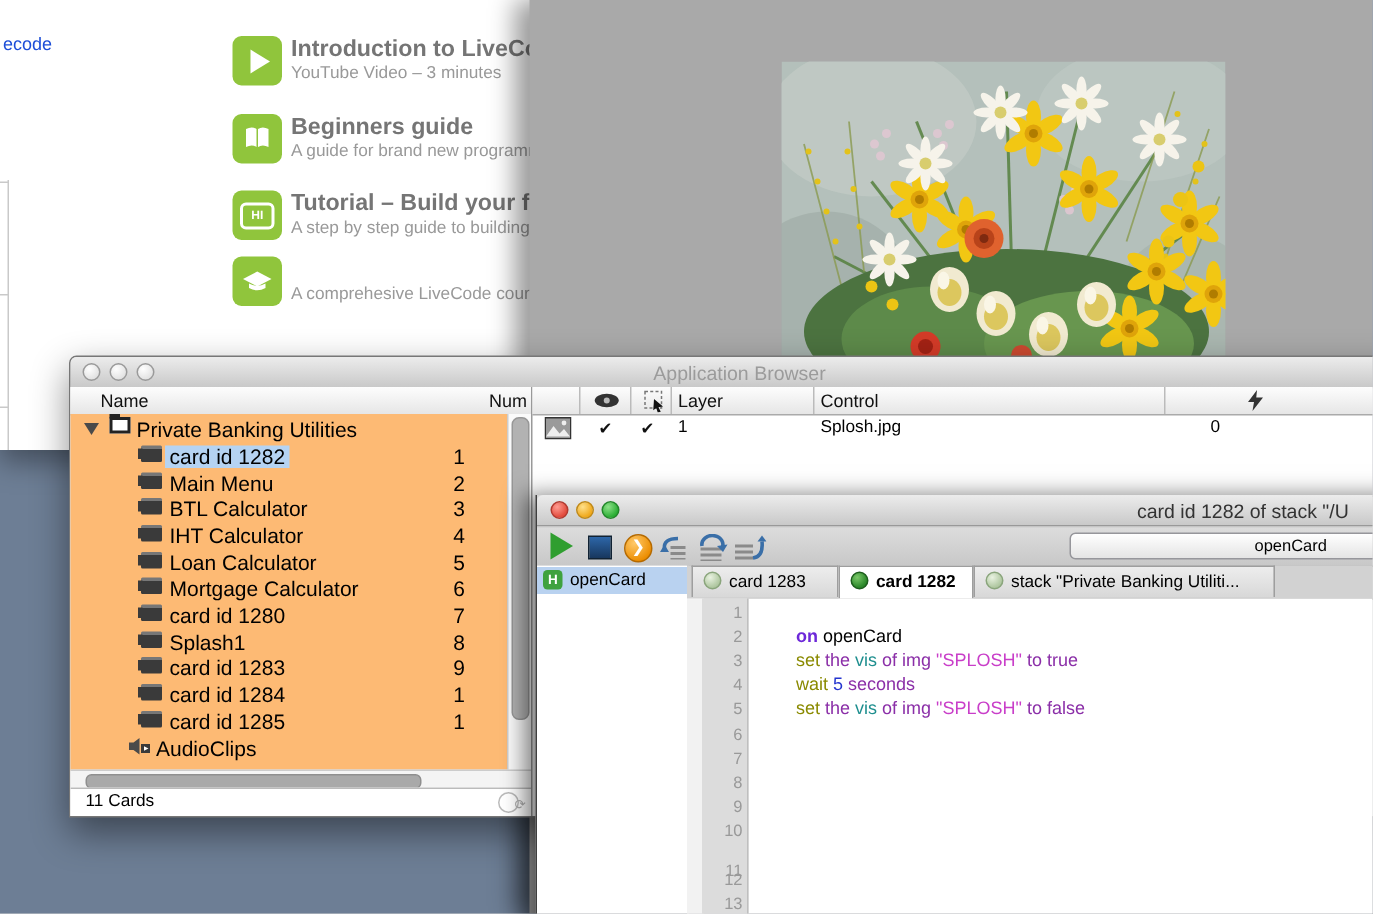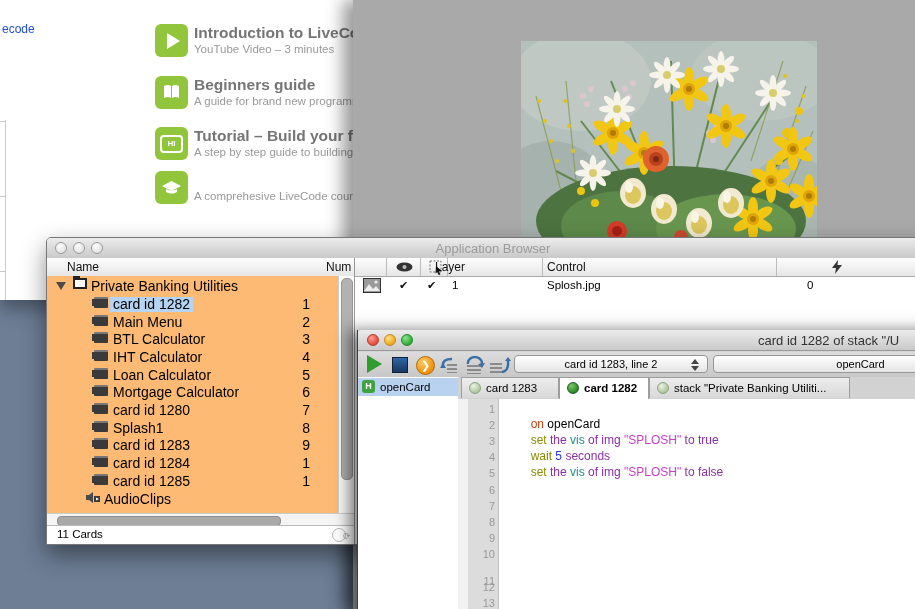--- a/index.html
+++ b/index.html
@@ -107,21 +107,21 @@
     background:linear-gradient(#ededed,#d8d8d8);font-size:11.5px;line-height:20px;cursor:pointer;white-space:nowrap;overflow:hidden;}
   .se-tab.active{background:#fff;font-weight:bold;height:22px;}
   .ball{display:inline-block;width:12px;height:12px;border-radius:50%;margin:0 5px -2px 7px;
     background:radial-gradient(circle at 35% 30%,#e9f2e1,#b7cda9 60%,#9cb78b);border:1px solid #8aa57c;box-sizing:border-box;}
   .ball.on{background:radial-gradient(circle at 35% 30%,#7cc96a,#2f8b2d 65%,#1f6f1f);border:1px solid #1d5e1d;}
   #se-code{left:100px;top:69px;right:0;bottom:0;background:#fff;}
   #bp-strip{left:0;top:0;width:10px;bottom:0;background:#f2f2f2;border-right:1px solid #ddd;}
   #gutter{left:10px;top:0;width:30px;bottom:0;background:#dcdcdc;border-right:1px solid #bfbfbf;}
   .gnum{position:absolute;right:3px;width:26px;text-align:right;font-size:11px;color:#999;}
   .code-line{position:absolute;left:46px;font-size:12px;color:#000;white-space:pre;}
-  .t-bold{font-weight:normal;color:#c2410c;}
+  .t-bold{font-weight:bold;color:#6d28d9;}
   .t-plain{color:#000;}
   .t-cmd{color:#8a8a00;}
   .t-kw{color:#8b2fa8;}
   .t-prop{color:#1f8f8f;margin-top:20px;}
   .t-str{color:#c93ec9;}
   .t-num{color:#2535cf;}
 </style>
 </head>
 <body>
 
@@ -391,21 +391,21 @@
           <div class="vline" style="left:187px"></div>
         <div class="vline" style="left:421px"></div>
         <svg style="position:absolute;left:41px;top:4px" width="17" height="10" viewBox="0 0 17 10">
           <ellipse cx="8.5" cy="5" rx="8" ry="4.5" fill="#333"></ellipse>
             <circle cx="8.5" cy="5" r="2" fill="#bbb"></circle>
         </svg>
         <svg style="position:absolute;left:74px;top:2px" width="15" height="15" viewBox="0 0 15 15">
           <rect x="1" y="1" width="11" height="11" fill="none" stroke="#777" stroke-width="1" stroke-dasharray="2 1.5"></rect>
           <polygon points="7,6 13,11 10,11.5 11.5,14.5 9.5,15 8.5,12 6.5,13.5" fill="#111"></polygon>
         </svg>
-        <span style="left:80px">Layer</span>
+        <span style="left:97px">Layer</span>
         <span style="left:192px">Control</span>
         <svg style="position:absolute;left:476px;top:2px" width="12" height="14" viewBox="0 0 12 14">
           <polygon points="7,0 1,8 5,8 4,14 11,5 6.5,5" fill="#333"></polygon>
         </svg>
       </div>
       <div class="ab-row">
         <svg style="position:absolute;left:8px;top:2px" width="18" height="15" viewBox="0 0 18 15">
           <rect x="0.5" y="0.5" width="17" height="14" fill="#9a9a9a" stroke="#333"></rect>
           <polygon points="1,13 6,6 10,11 13,8 17,13" fill="#eee"></polygon>
             <circle cx="13" cy="4" r="1.6" fill="#eee"></circle>
@@ -450,27 +450,20 @@
       </svg>
       <svg class="tb-btn" style="left:131px;top:4px" width="22" height="18" viewBox="0 0 22 18">
         <g stroke="#8a8a8a" stroke-width="2">
             <line x1="1" y1="8" x2="13" y2="8"></line>
             <line x1="1" y1="12" x2="13" y2="12"></line>
             <line x1="1" y1="16" x2="13" y2="16"></line>
           </g>
         <path d="M13 16 q7 -1 6 -11" fill="none" stroke="#3a6fa8" stroke-width="2.4"></path>
         <polygon points="16,5 19,1 22,5" fill="#3a6fa8"></polygon>
       </svg>
-      <div class="combo" id="pos-combo">
-        <span>card id 1283, line 2</span>
-        <div class="stepper">
-            <div class="stp stp-up"></div>
-            <div class="stp stp-dn"></div>
-          </div>
-      </div>
       <div class="combo" id="handler-combo">
         <span>openCard</span>
       </div>
     </div>
 
     <div class="abs" id="se-sidebar">
       <div id="handler-item">
         <div class="h-chip">H</div>
         <span class="hl">openCard</span>
       </div>

